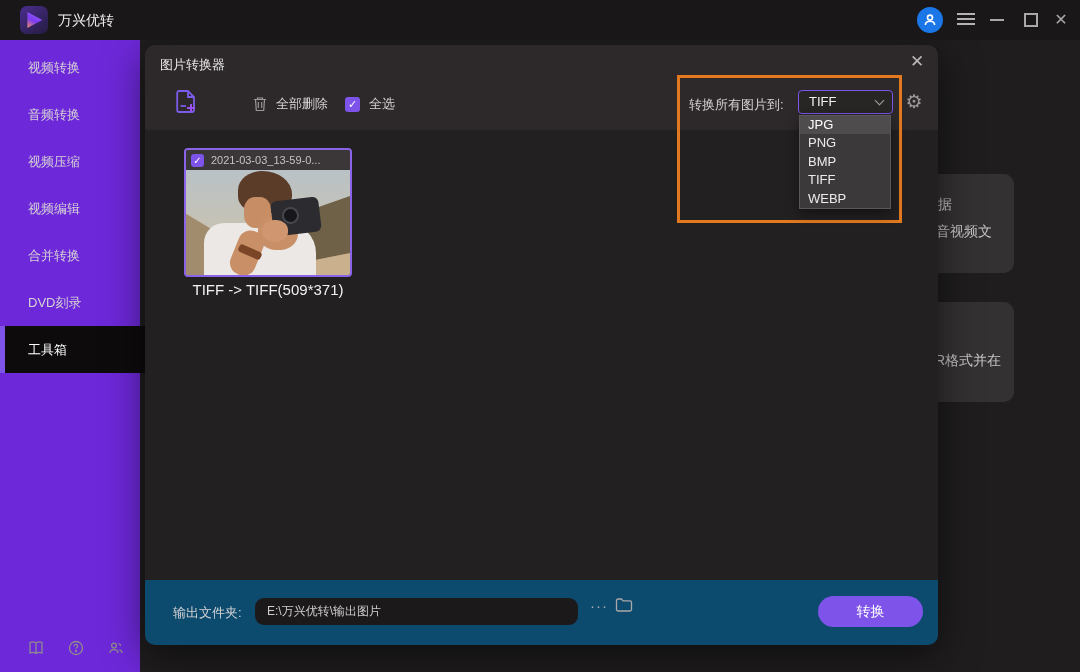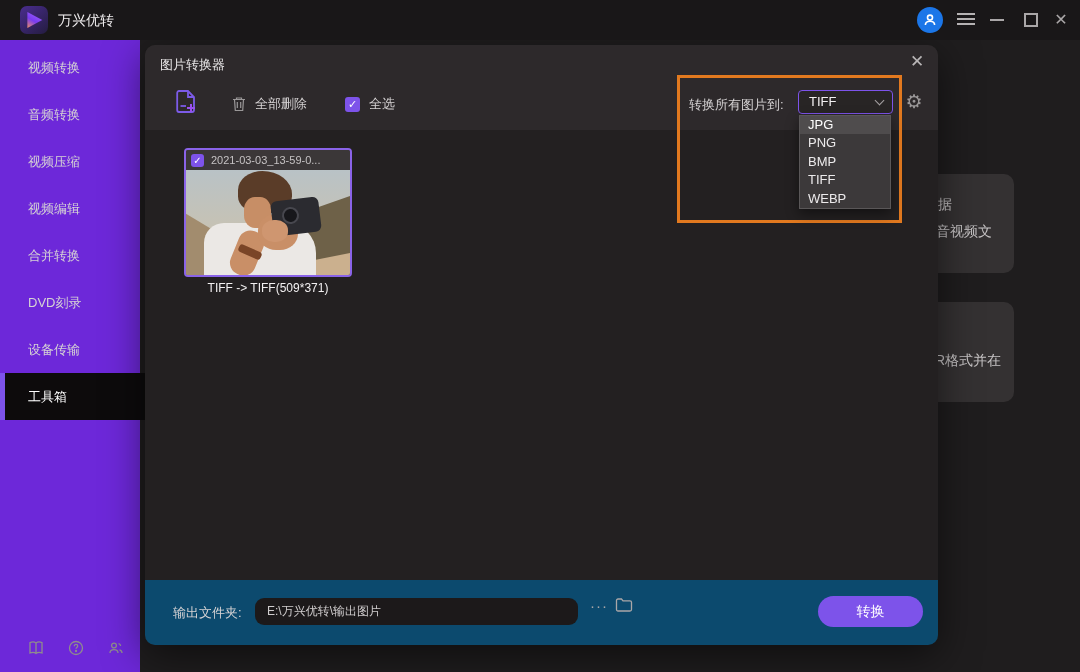--- a/index.html
+++ b/index.html
@@ -38,21 +38,21 @@
   .bg-card span { position:absolute; white-space:nowrap; }
   
   .dialog { position:absolute; left:145px; top:45px; width:793px; height:600px; background:#232021;
             border-radius:10px; box-shadow:0 10px 40px rgba(0,0,0,.55); z-index:20; }
   .dlg-top { position:absolute; left:0; top:0; width:100%; height:85px; background:#2d292b; border-radius:10px 10px 0 0; }
   .dlg-bottom { position:absolute; left:0; bottom:0; width:100%; height:65px; background:#0c4a6e; border-radius:0 0 10px 10px; }
   .dlg-title { position:absolute; left:15px; top:11px; font-size:13px; color:#e9e7e8; }
   .dlg-close { position:absolute; left:760px; top:5px; width:24px; height:24px; color:#b8b5b6;
                font-size:17px; line-height:24px; text-align:center; cursor:pointer; }
   .tool-add { position:absolute; left:30px; top:44px; width:24px; height:26px; cursor:pointer; }
-  .tool-del { position:absolute; left:87px; top:50px; display:flex; align-items:center; gap:9px; cursor:pointer;
+  .tool-del { position:absolute; left:108px; top:50px; display:flex; align-items:center; gap:9px; cursor:pointer;
               font-size:13px; color:#d6d3d4;justify-content:center; }
   .tool-sel { position:absolute; left:200px; top:50px; display:flex; align-items:center; gap:9px; cursor:pointer;
               font-size:13px; color:#d6d3d4; }
   .cbx { width:15px; height:15px; background:var(--accent); border-radius:3px; color:#fff; font-size:11px;
          line-height:15px; text-align:center; }
   
   .annotation { position:absolute; left:532px; top:30px; width:225px; height:148px;
                 border:3px solid var(--orange); z-index:6; pointer-events:none; }
   .fmt-label { position:absolute; left:544px; top:51px; font-size:13px; color:#d6d3d4; }
   .fmt-select { position:absolute; left:653px; top:45px; width:95px; height:24px; background:#282525;
@@ -86,21 +86,21 @@
   .ph-torso { left:18px; bottom:0; width:112px; height:52px; background:#ebe8e5; border-radius:20px 30px 0 0; }
   .ph-dot   { left:62px; bottom:12px; width:4px; height:5px; background:#c03040; border-radius:50%; }
   .ph-arm   { left:48px; top:60px; width:26px; height:46px; background:#c98f67; border-radius:12px; transform:rotate(22deg); }
   .ph-watch { left:52px; top:78px; width:24px; height:8px; background:#7a4527; border-radius:3px; transform:rotate(24deg); }
   .ph-hair  { left:52px; top:1px; width:54px; height:42px; background:#5a3c28; border-radius:45% 55% 40% 40%; }
   .ph-face  { left:58px; top:27px; width:27px; height:31px; background:#c78e66; border-radius:40%; }
   .ph-hand  { left:72px; top:44px; width:40px; height:36px; background:#c98f67; border-radius:45%; }
   .ph-cam   { left:86px; top:29px; width:48px; height:35px; background:#2b2b30; border-radius:6px; transform:rotate(-7deg); }
   .ph-lens  { left:96px; top:37px; width:17px; height:17px; background:#17171b; border:2px solid #47474e; border-radius:50%; transform:rotate(-7deg); }
   .ph-fing  { left:76px; top:50px; width:26px; height:22px; background:#cf9670; border-radius:45%; }
-  .thumb-cap { position:absolute; left:39px; top:236px; width:168px; text-align:center; font-size:12px; color:#f2f0f1; }
+  .thumb-cap { position:absolute; left:39px; top:236px; width:168px; text-align:center; font-size:15px; color:#f2f0f1; }
   
   .out-label { position:absolute; left:28px; top:24px; font-size:13px; color:#d6d3d4; }
   .out-input { position:absolute; left:110px; top:18px; width:323px; height:27px; background:#1c191a; border:none;
                border-radius:9px; color:#d0cdce; font-size:12px; padding-left:12px;
                font-family:"Liberation Sans", sans-serif; }
   .out-more { position:absolute; left:441px; top:13px; width:26px; height:26px; color:#aaa7a8; font-size:15px;
               letter-spacing:1px; line-height:26px; text-align:center; cursor:pointer; }
   .out-folder { position:absolute; left:470px; top:17px; width:20px; height:18px; color:#aaa7a8; cursor:pointer; }
   .convert-btn { position:absolute; left:673px; top:16px; width:105px; height:31px; border-radius:16px; border:none;
                  background:var(--accent); color:#fff; font-size:14px; cursor:pointer;
@@ -139,21 +139,20 @@
   <div class="win-close">✕</div>
 </div>
 
 <div class="sidebar">
   <div class="side-item">视频转换</div>
   <div class="side-item">音频转换</div>
   <div class="side-item">视频压缩</div>
   <div class="side-item">视频编辑</div>
   <div class="side-item">合并转换</div>
   <div class="side-item">DVD刻录</div>
-  <div class="side-item">设备传输</div>
   <div class="side-item active">工具箱</div>
 
   <div class="side-bottom">
     <div class="sicon">
       <svg width="16" height="16" viewBox="0 0 16 16" fill="none" stroke="#8f8c8d" stroke-width="1.3">
         <path d="M8 3 C6.5 1.8 4 1.8 2 2.6 V13 C4 12.2 6.5 12.2 8 13.4 C9.5 12.2 12 12.2 14 13 V2.6 C12 1.8 9.5 1.8 8 3 Z M8 3 V13.4"></path>
       </svg>
     </div>
     <div class="sicon">
       <svg width="16" height="16" viewBox="0 0 16 16" fill="none" stroke="#8f8c8d" stroke-width="1.3">

